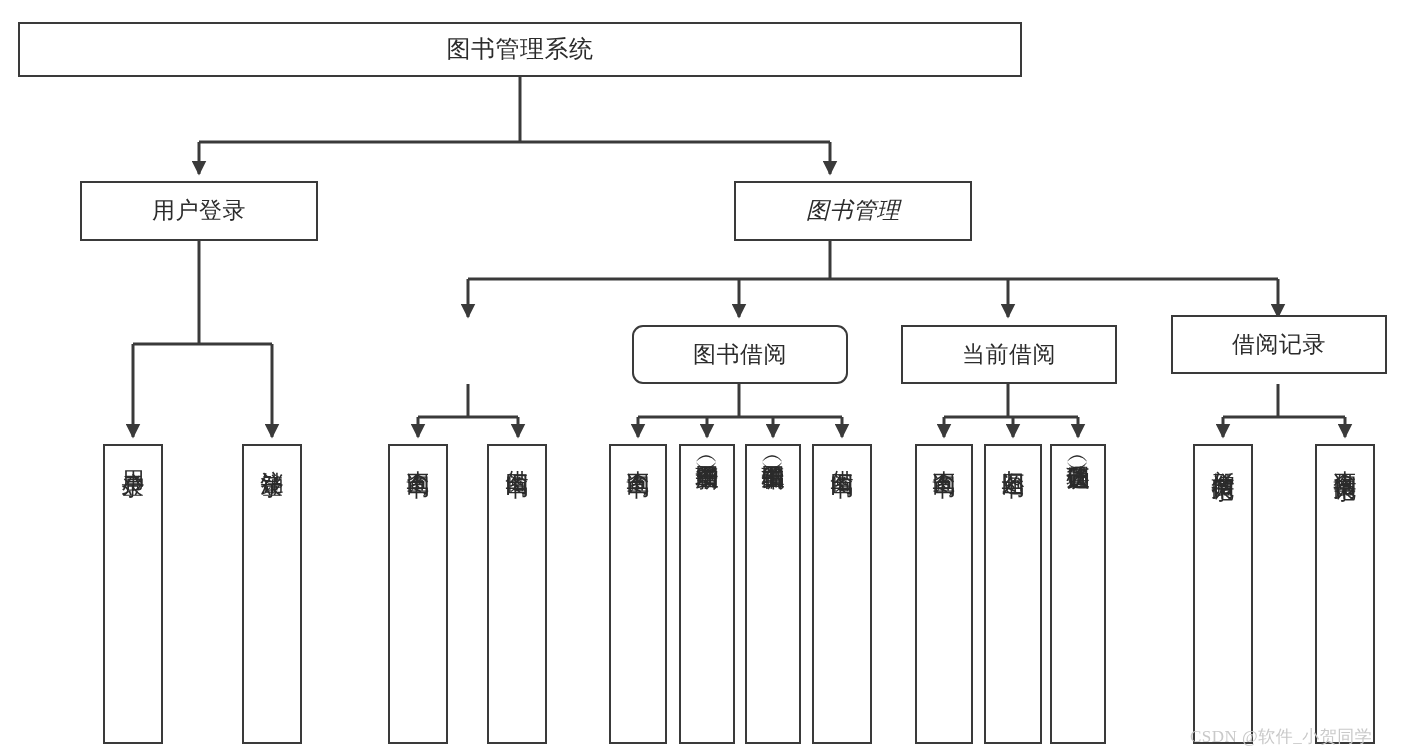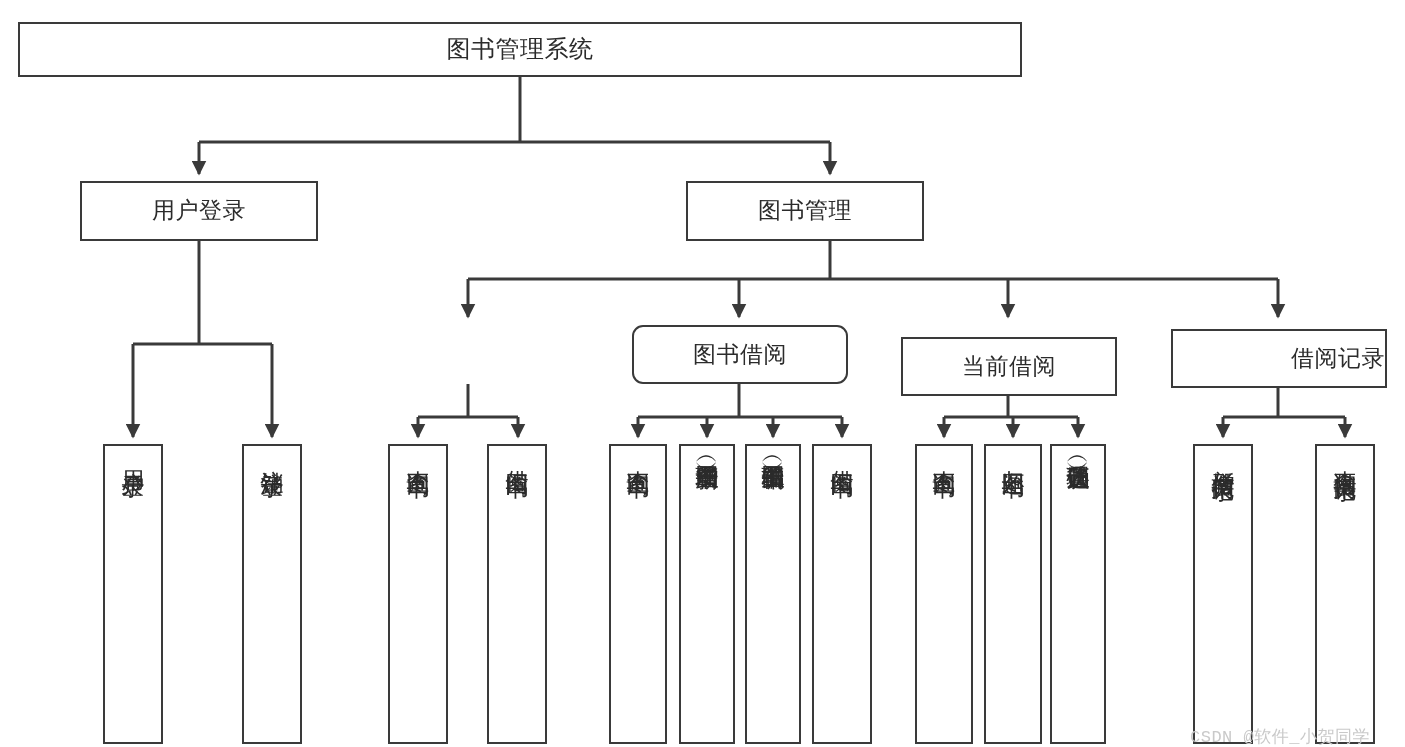--- a/index.html
+++ b/index.html
@@ -73,21 +73,21 @@
     letter-spacing: 0px;
   }
   #watermark {
     position: absolute;
     left: 1190px;
     top: 716px;
     font-size: 17px;
     color: #c9c9c9;
     white-space: nowrap;
     letter-spacing: 0.5px;
-    font-family: Liberation Mono, monospace;
+    font-family: Liberation Serif, serif;
   }
 </style>
 </head>
 <body>
 
 <div id="diagram-root">
 
   <svg id="edge-layer" viewBox="0 0 1405 747" width="1405" height="747" xmlns="http://www.w3.org/2000/svg">
     <defs>
       <marker id="arrow" viewBox="0 0 10 10" refX="9" refY="5" markerWidth="5" markerHeight="5" orient="auto-start-reverse">
@@ -138,31 +138,31 @@
     </g>
   </svg>
 
   <div class="node horiz root" style="left:18px; top:13px; width:1004px; height:55px;">
     <span class="node-label">图书管理系统</span>
   </div>
 
   <div class="node horiz" style="left:80px; top:172px; width:238px; height:60px;">
     <span class="node-label">用户登录</span>
   </div>
-  <div class="node horiz" style="left:686px; top:172px; width:238px; height:60px;">
+  <div class="node horiz" style="left:734px; top:172px; width:238px; height:60px;font-style:italic;">
     <span class="node-label">图书管理</span>
   </div>
 
   <div class="node horiz" style="left:632px; top:316px; width:216px; height:59px;border-radius:11px;">
     <span class="node-label">图书借阅</span>
   </div>
-  <div class="node horiz" style="left:901px; top:328px; width:216px; height:59px;">
+  <div class="node horiz" style="left:901px; top:316px; width:216px; height:59px;">
     <span class="node-label">当前借阅</span>
   </div>
-  <div class="node horiz" style="left:1171px; top:320px; width:216px; height:59px;justify-content:flex-end;">
+  <div class="node horiz" style="left:1171px; top:306px; width:216px; height:59px;">
     <span class="node-label">借阅记录</span>
   </div>
 
   <div class="node vert" style="left:103px; top:435px; width:60px; height:300px;">
     <span class="node-label">用户登录</span>
   </div>
   <div class="node vert" style="left:242px; top:435px; width:60px; height:300px;">
     <span class="node-label">注销登录</span>
   </div>
 

